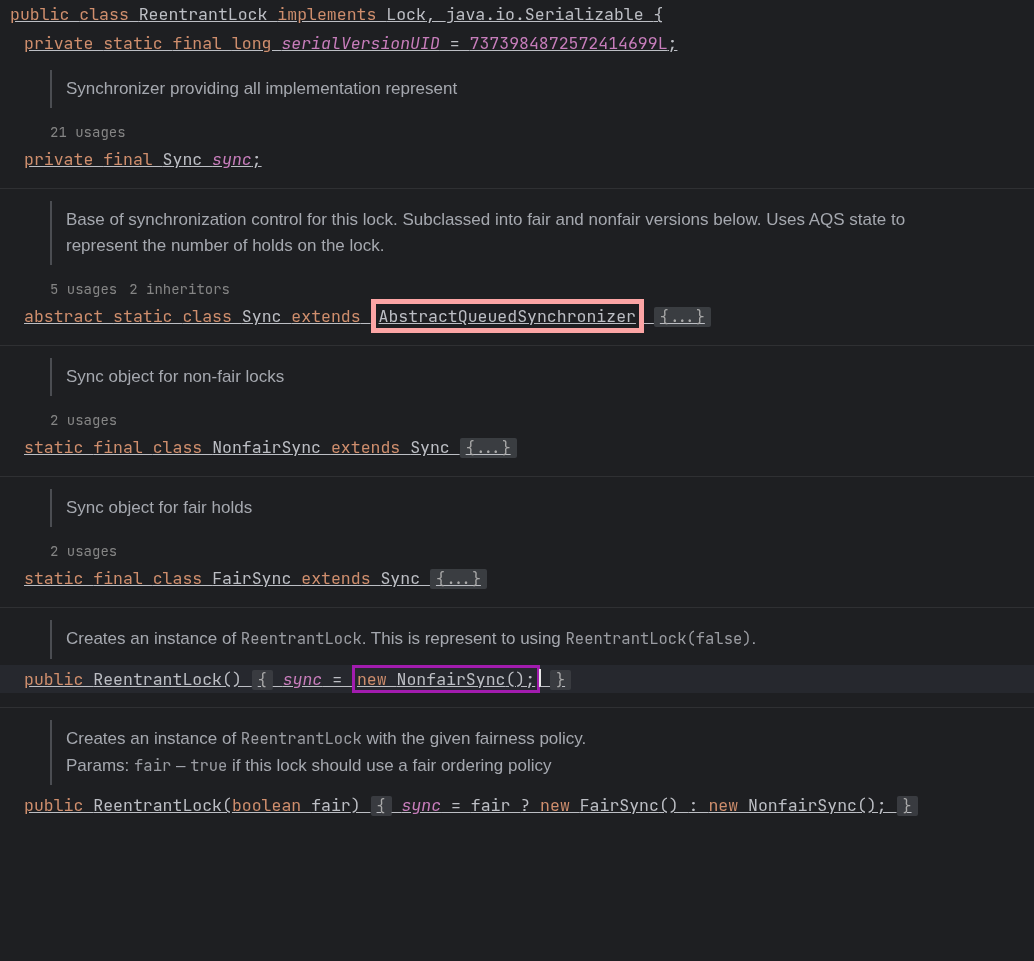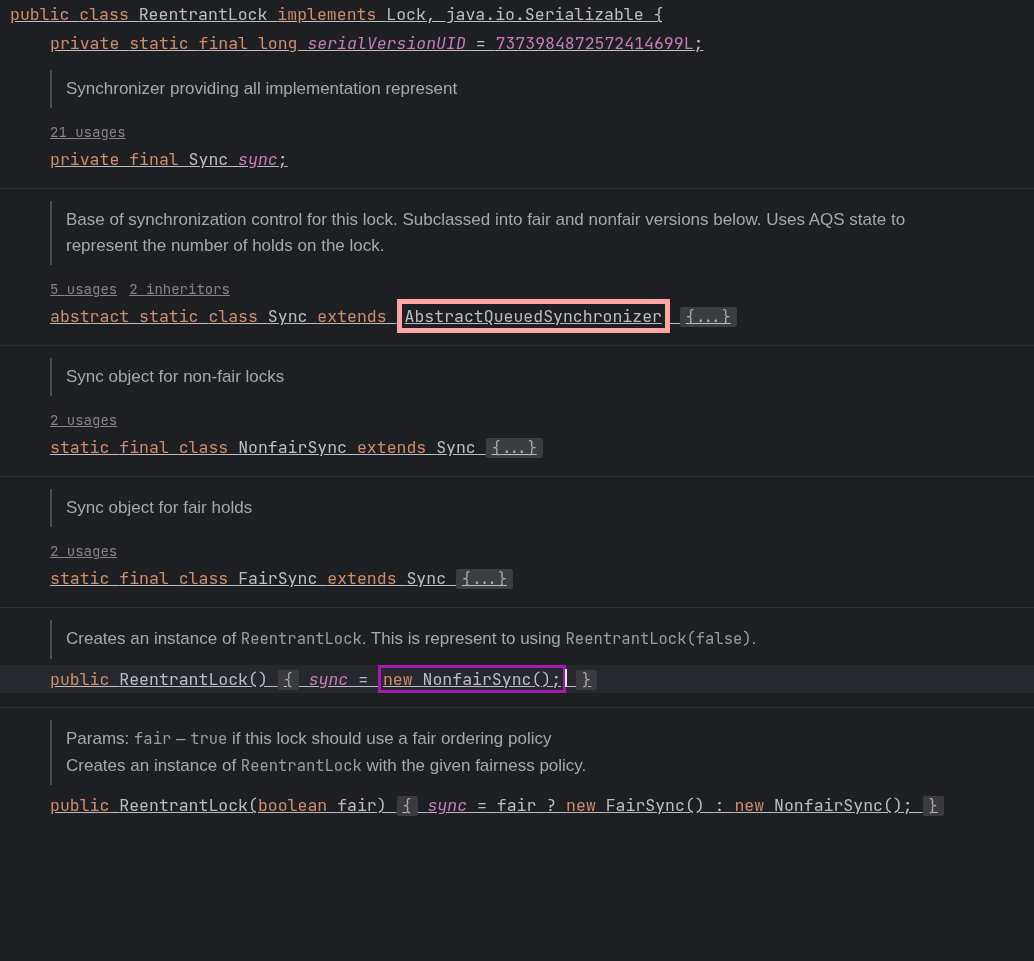--- a/index.html
+++ b/index.html
@@ -25,21 +25,21 @@
   .field { color: #c77dbb; font-style: italic; }
   .static-field { color: #c77dbb; font-style: italic; }
   .punct { color: #bcbec4; }
   .hint {
     color: #858585;
     font-size: 14px;
     padding-left: 50px;
     margin-top: 14px;
     margin-bottom: 2px;
   }
-  .hint span { margin-right: 12px; text-decoration: underline; }
+  .hint span { margin-right: 12px; }
   .doc-block {
     border-left: 2px solid #4b4d52;
     margin: 12px 0 6px 50px;
     padding: 6px 0 6px 14px;
     font-family: -apple-system, "Segoe UI", sans-serif;
     font-size: 17px;
     color: #a5a8af;
     line-height: 1.55;
     max-width: 900px;
   }
@@ -76,21 +76,21 @@
     padding: 0 2px;
   }
   .caret {
     border-left: 2px solid #e5e5e5;
     display: inline-block;
     height: 1.1em;
     vertical-align: -0.15em;
     margin-left: -1px;
     margin-right: -1px;
   }
-  .indent1 { padding-left: 50px; }
+  .indent1 { padding-left: 24px; }
 </style>
 </head>
 <body>
 
 <div class="line"><span class="kw">public </span><span class="kw">class </span><span class="ident">ReentrantLock </span><span class="kw">implements </span><span class="ident">Lock</span><span class="punct">, </span><span class="ident">java.io.Serializable </span><span class="punct">{</span></div>
 
 <div class="line indent1"><span class="kw">private </span><span class="kw">static </span><span class="kw">final </span><span class="kw">long </span><span class="static-field">serialVersionUID</span><span class="punct"> = </span><span class="num">7373984872572414699L</span><span class="punct">;</span></div>
 
 <div class="doc-block"><span>Synchronizer providing all implementation represent</span></div>
 
@@ -120,17 +120,17 @@
 
 <div class="sep"></div>
 
 <div class="doc-block"><span>Creates an instance of </span><span class="code-text">ReentrantLock</span><span>. This is represent to using </span><span class="code-text">ReentrantLock(false)</span><span>.</span></div>
 
 <div class="line active indent1"><span class="kw">public </span><span class="ident">ReentrantLock</span><span class="punct">() </span><span class="fold2">{</span><span> </span><span class="field">sync</span><span class="punct"> = </span><span class="redbox-thin"><span class="kw">new </span><span class="ident">NonfairSync</span><span class="punct">();</span></span><span class="caret"></span> <span class="fold2">}</span></div>
 
 <div class="sep"></div>
 
 <div class="doc-block">
+  <div><span>Creates an instance of </span><span class="code-text">ReentrantLock</span><span> with the given fairness policy.</span></div>
   <div><span> Params: </span><span class="code-text">fair</span><span> – </span><span class="code-text">true</span><span> if this lock should use a fair ordering policy</span></div>
-  <div><span>Creates an instance of </span><span class="code-text">ReentrantLock</span><span> with the given fairness policy.</span></div>
 </div>
 
 <div class="line indent1"><span class="kw">public </span><span class="ident">ReentrantLock</span><span class="punct">(</span><span class="kw">boolean </span><span class="ident">fair</span><span class="punct">) </span><span class="fold2">{</span><span> </span><span class="field">sync</span><span class="punct"> = </span><span class="ident">fair </span><span class="punct">? </span><span class="kw">new </span><span class="ident">FairSync</span><span class="punct">() </span><span class="punct">: </span><span class="kw">new </span><span class="ident">NonfairSync</span><span class="punct">(); </span><span class="fold2">}</span></div>
 
 </body></html>

